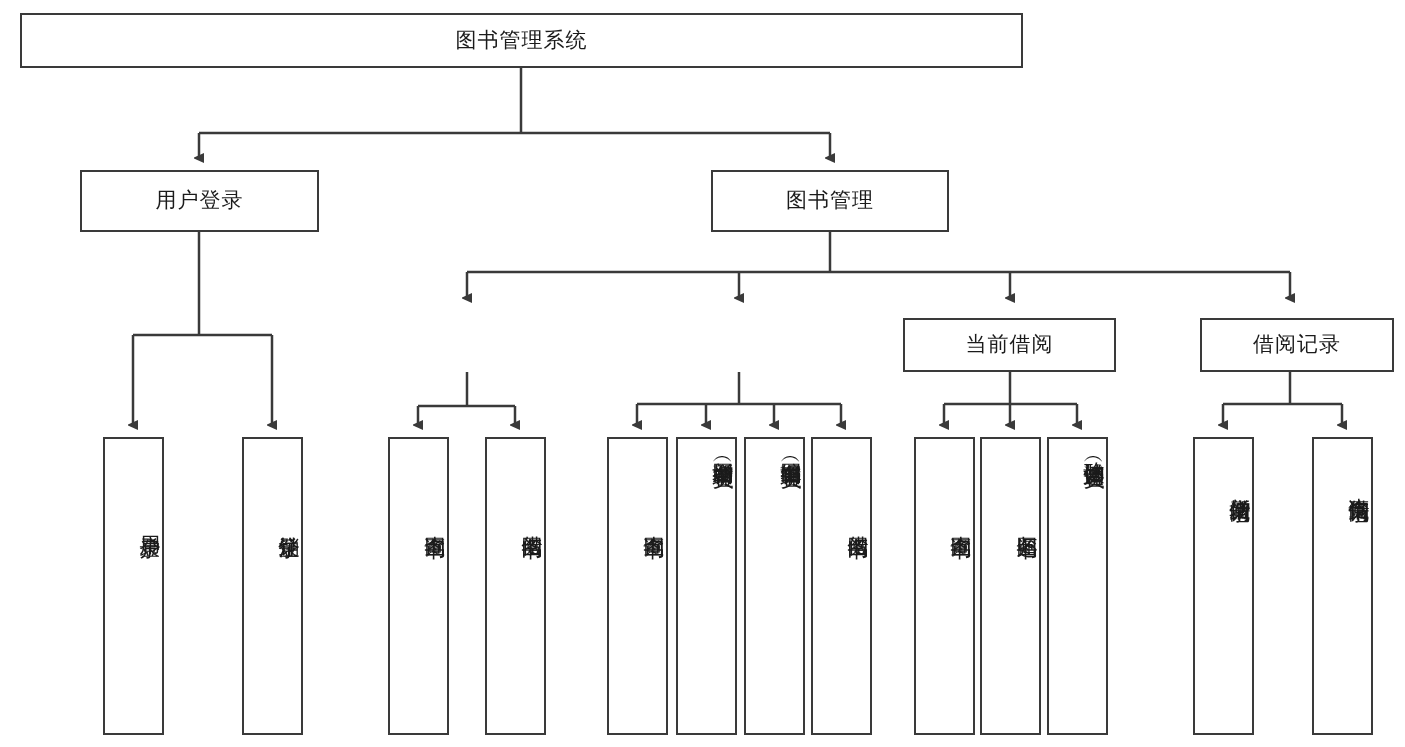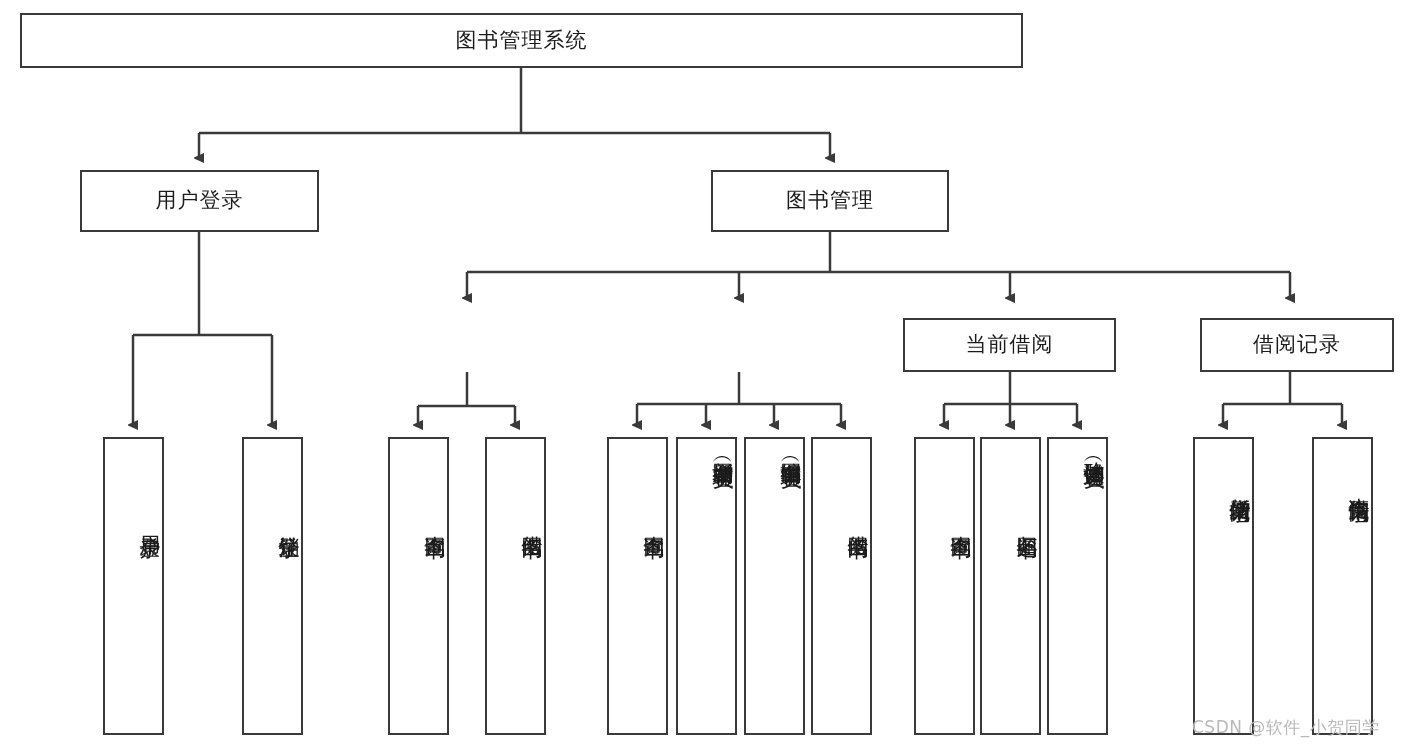--- a/index.html
+++ b/index.html
@@ -189,15 +189,14 @@
   </div>
 
   <div class="node node-v" style="left:1193px; top:437px; width:61px; height:298px; padding-top:42px;">
     <span>新增借阅记录</span>
   </div>
 
   <div class="node node-v" style="left:1312px; top:437px; width:61px; height:298px; padding-top:42px;">
     <span>查询借阅记录</span>
   </div>
 
-  <div class="watermark" style="left:1192px; top:716px;">CSDN @软件_小贺同学</div>
 
 </div>
 
 </body></html>

